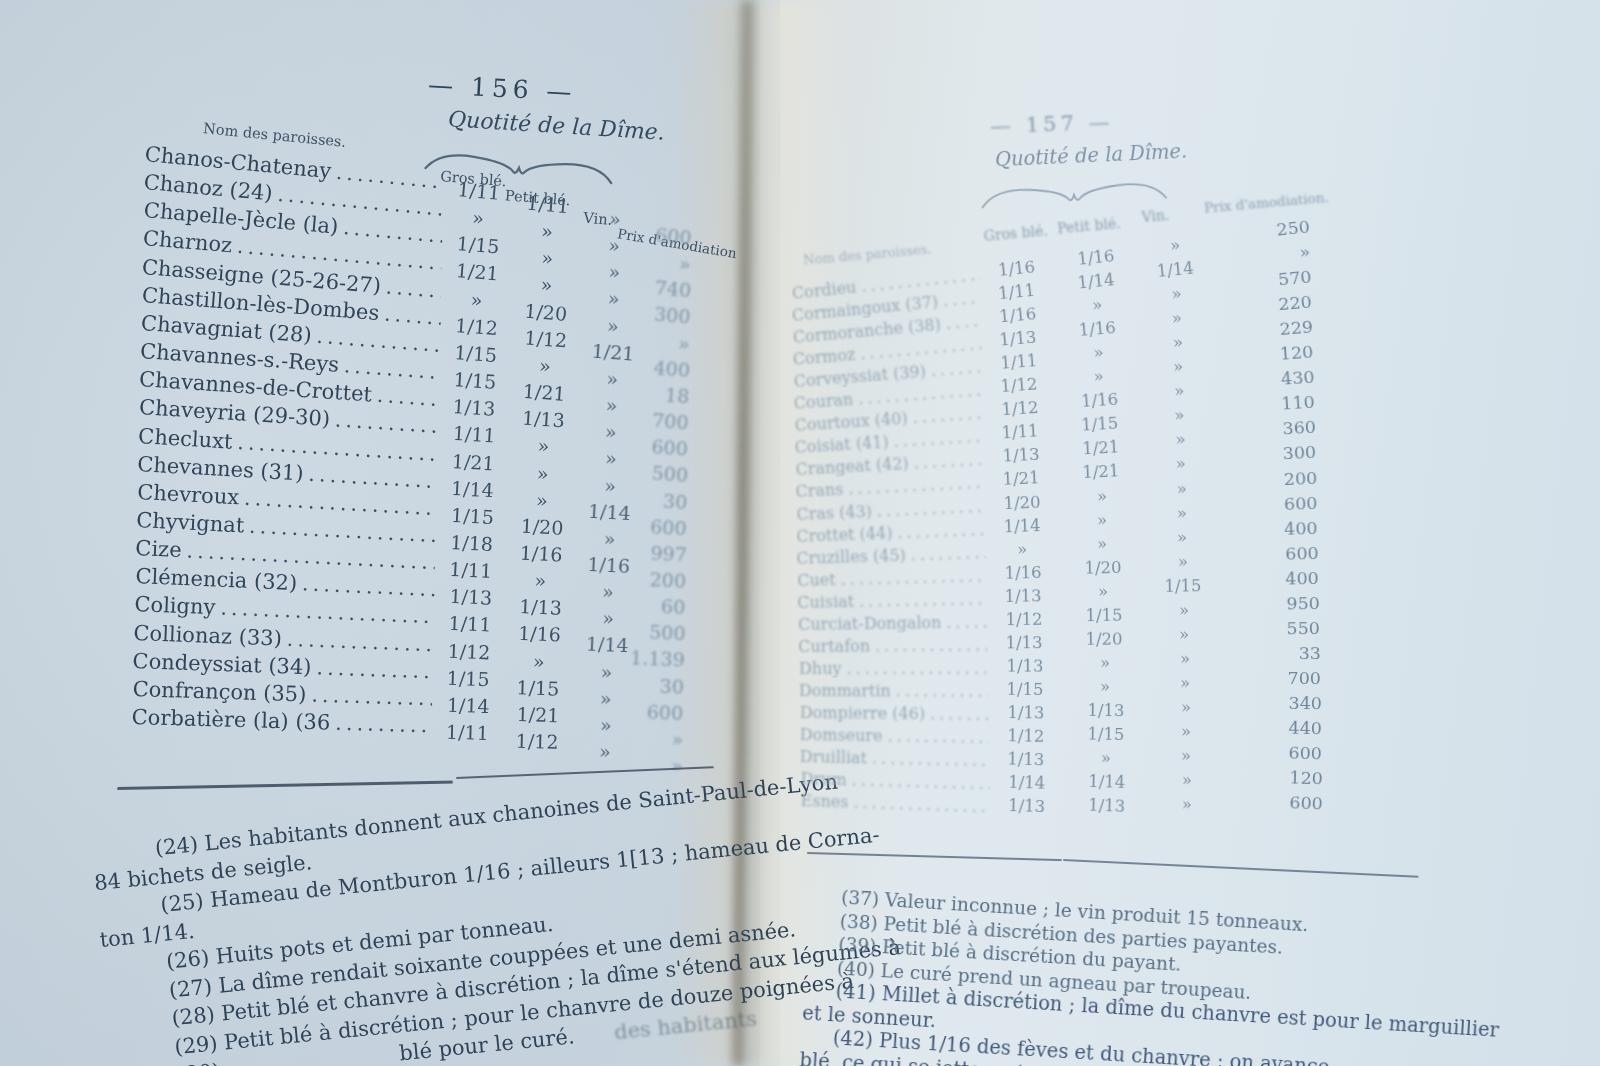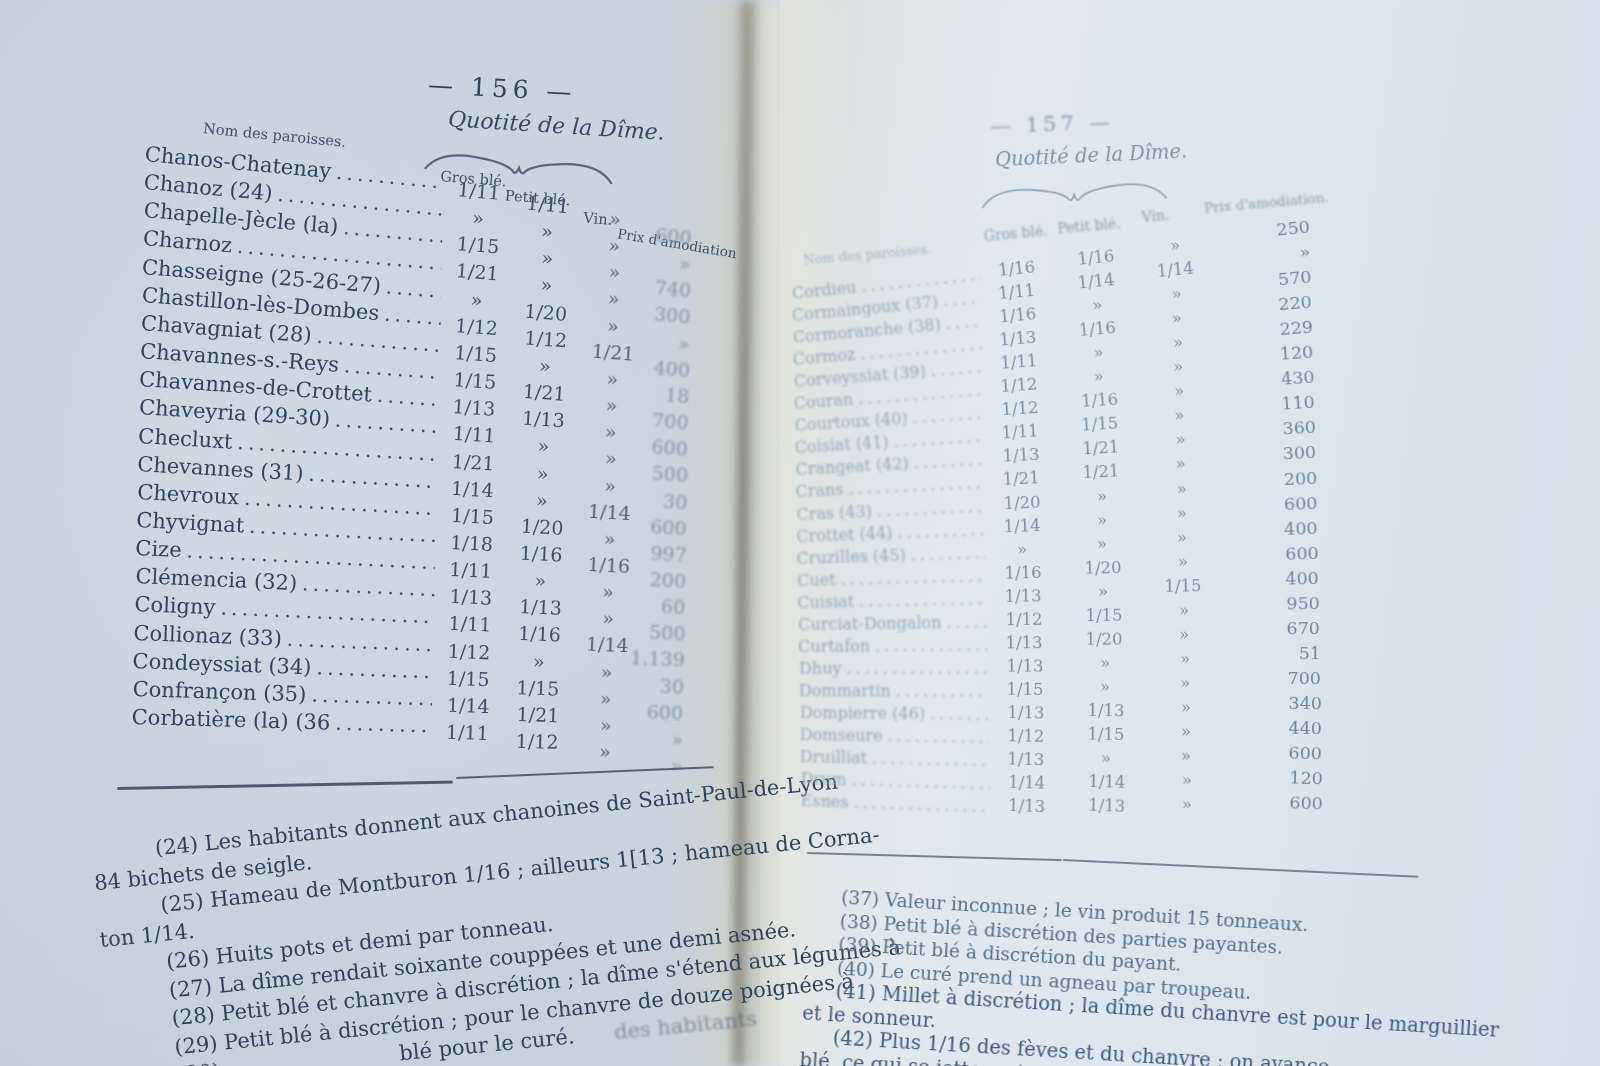--- a/index.html
+++ b/index.html
@@ -467,31 +467,31 @@
           <span class="val vR prixR" style="left: 446px; top: -15px; width: 76px; text-align: right;">950</span>
         </div>
         <div class="t-row" style="left: 798.2px; top: 636.8px; width: 600px; transform: rotate(-0.44deg); font-size: 16px;">
           <span class="namewrap" style="width: 190px;">
             <span class="pname rname">Curtafon</span>
             <span class="lead rname">................................................................................</span>
           </span>
           <span class="val vR" style="left: 196px; top: -2px; width: 60px;">1/13</span>
           <span class="val vR" style="left: 276px; top: -5px; width: 60px;">1/20</span>
           <span class="val vR" style="left: 356px; top: -9px; width: 60px;">»</span>
-          <span class="val vR prixR" style="left: 446px; top: -15px; width: 76px; text-align: right;">670</span>
+          <span class="val vR prixR" style="left: 446px; top: -15px; width: 76px; text-align: right;">550</span>
         </div>
         <div class="t-row" style="left: 798.65px; top: 658.85px; width: 600px; transform: rotate(-0.1deg); font-size: 16px;">
           <span class="namewrap" style="width: 190px;">
             <span class="pname rname">Dhuy</span>
             <span class="lead rname">................................................................................</span>
           </span>
           <span class="val vR" style="left: 196px; top: -2px; width: 60px;">1/13</span>
           <span class="val vR" style="left: 276px; top: -5px; width: 60px;">»</span>
           <span class="val vR" style="left: 356px; top: -9px; width: 60px;">»</span>
-          <span class="val vR prixR" style="left: 446px; top: -15px; width: 76px; text-align: right;">51</span>
+          <span class="val vR prixR" style="left: 446px; top: -15px; width: 76px; text-align: right;">33</span>
         </div>
         <div class="t-row" style="left: 799.1px; top: 680.9px; width: 600px; transform: rotate(0.23deg); font-size: 16px;">
           <span class="namewrap" style="width: 190px;">
             <span class="pname rname">Dommartin</span>
             <span class="lead rname">................................................................................</span>
           </span>
           <span class="val vR" style="left: 196px; top: -2px; width: 60px;">1/15</span>
           <span class="val vR" style="left: 276px; top: -5px; width: 60px;">»</span>
           <span class="val vR" style="left: 356px; top: -9px; width: 60px;">»</span>
           <span class="val vR prixR" style="left: 446px; top: -15px; width: 76px; text-align: right;">700</span>

